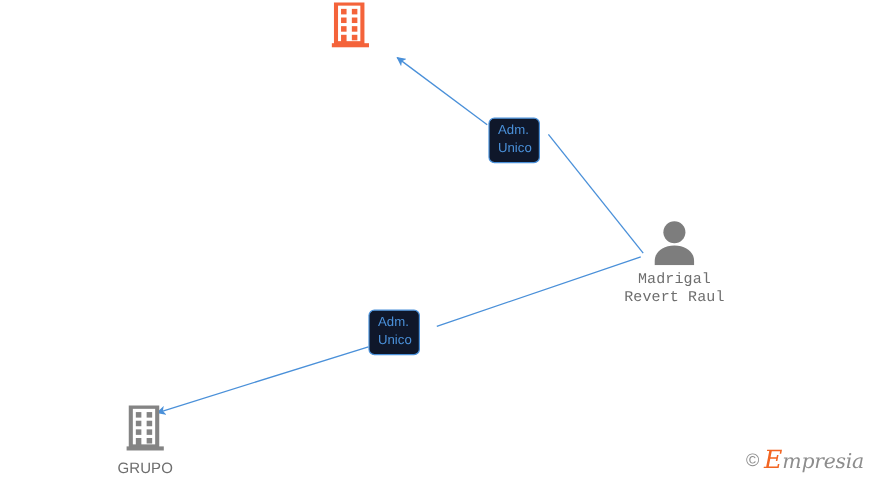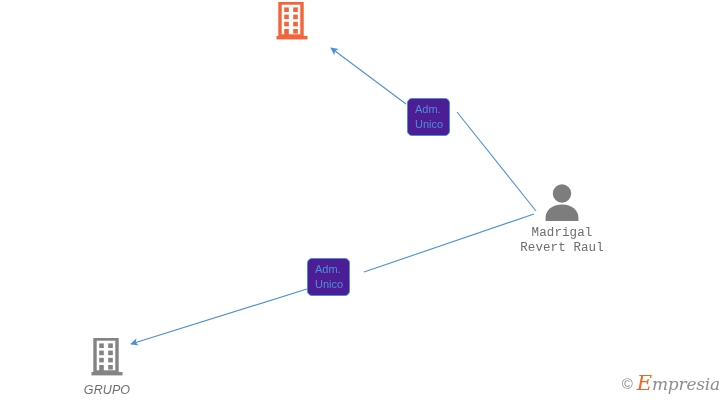--- a/index.html
+++ b/index.html
@@ -45,29 +45,29 @@
     text-align: center;
     font-size: 12.5px;
     line-height: 15px;
     color: #6e6e6e;
     white-space: pre-line;
     letter-spacing: 0.1px;
   }
 
   #node-company-top   { left: 292px; top: 2px; }
   #node-person-admin  { left: 562px; top: 183px; font-family: Liberation Mono, monospace; }
-  #node-company-grupo { left: 107px; top: 338px; font-style: italic; }
+  #node-company-grupo { left: 121px; top: 338px; }
 
   
   .edge-label {
     position: absolute;
     box-sizing: border-box;
     border: 1px solid #4a90d9;
     border-radius: 5px;
-    background: #4c1d95;
+    background: #0f172a;
     color: #4a90d9;
     font-size: 11px;
     line-height: 14.5px;
     padding: 3px 6px 4px 7px;
     white-space: pre-line;
     text-align: left;
   }
   #edge-label-top    { left: 407px; top: 98px; }
   #edge-label-bottom { left: 307px; top: 258px; }
 

